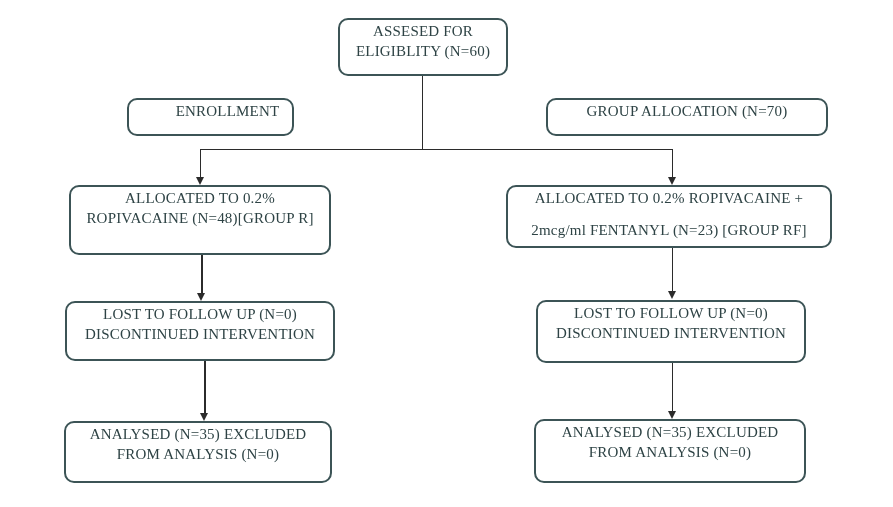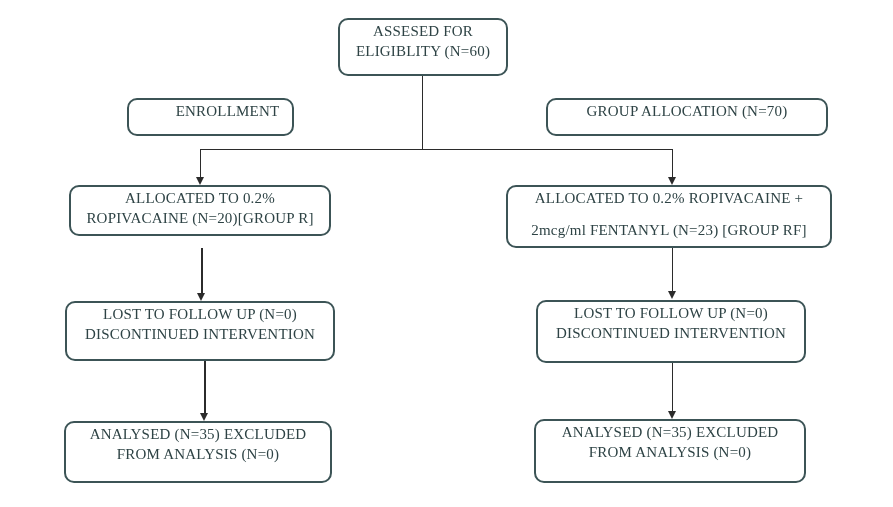--- a/index.html
+++ b/index.html
@@ -47,21 +47,21 @@
     height: 0;
     border-left: 4.5px solid transparent;
     border-right: 4.5px solid transparent;
     border-top: 8px solid #2b2b2b;
   }
 
   
   .n-assessed   { left: 338px; top: 18px;  width: 170px; height: 58px; }
   .n-enrollment { left: 127px; top: 98px;  width: 167px; height: 38px; padding-left: 40px; }
   .n-groupalloc { left: 546px; top: 98px;  width: 282px; height: 38px; }
-  .n-alloc-r    { left: 69px;  top: 185px; width: 262px; height: 51px; }
+  .n-alloc-r    { left: 69px;  top: 185px; width: 262px; height: 70px; }
   .n-alloc-rf   { left: 506px; top: 185px; width: 326px; height: 63px; gap: 12px; }
   .n-lost-r     { left: 65px;  top: 301px; width: 270px; height: 60px; }
   .n-lost-rf    { left: 536px; top: 300px; width: 270px; height: 63px; }
   .n-analysed-r { left: 64px;  top: 421px; width: 268px; height: 62px; }
   .n-analysed-rf{ left: 534px; top: 419px; width: 272px; height: 64px; }
 
   
   .l-top-drop      { left: 421.5px; top: 75px;    height: 75px; }
   .l-branch        { left: 199.5px; top: 148.5px; width: 473px; }
   .l-left-drop     { left: 199.5px; top: 148.5px; height: 29px; }
@@ -108,21 +108,21 @@
   <div class="node n-enrollment">
     <span>ENROLLMENT</span>
   </div>
 
   <div class="node n-groupalloc">
     <span>GROUP ALLOCATION (N=70)</span>
   </div>
 
   <div class="node n-alloc-r">
     <span>ALLOCATED TO 0.2%</span>
-    <span>ROPIVACAINE (N=20)[GROUP R]</span>
+    <span>ROPIVACAINE (N=48)[GROUP R]</span>
   </div>
 
   <div class="node n-alloc-rf">
     <span>ALLOCATED TO 0.2% ROPIVACAINE +</span>
     <span>2mcg/ml FENTANYL (N=23) [GROUP RF]</span>
   </div>
 
   <div class="node n-lost-r">
     <span>LOST TO FOLLOW UP (N=0)</span>
     <span>DISCONTINUED INTERVENTION</span>

